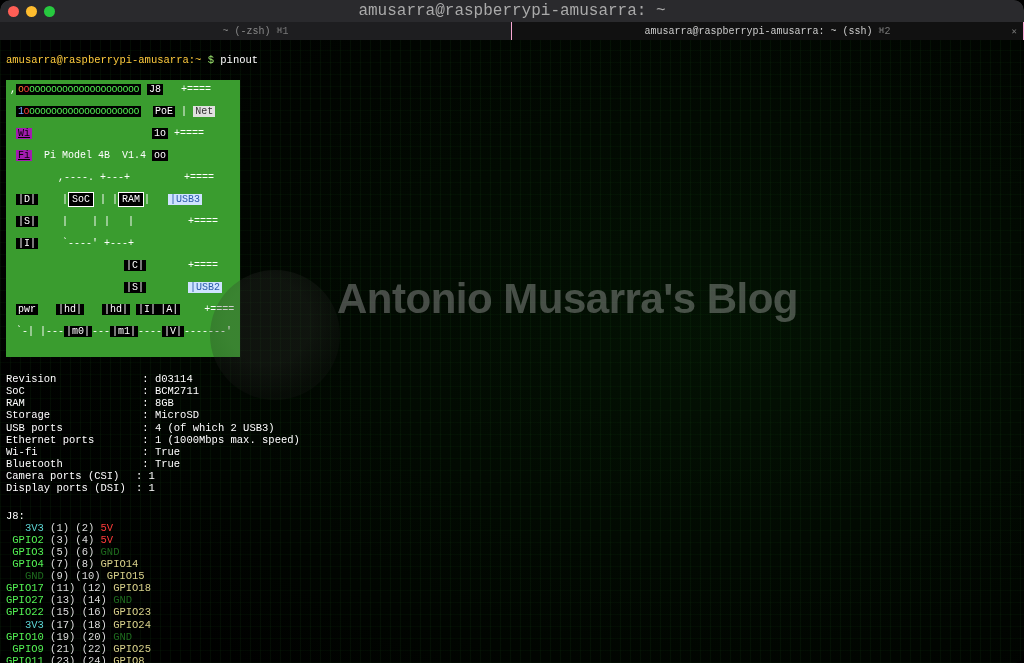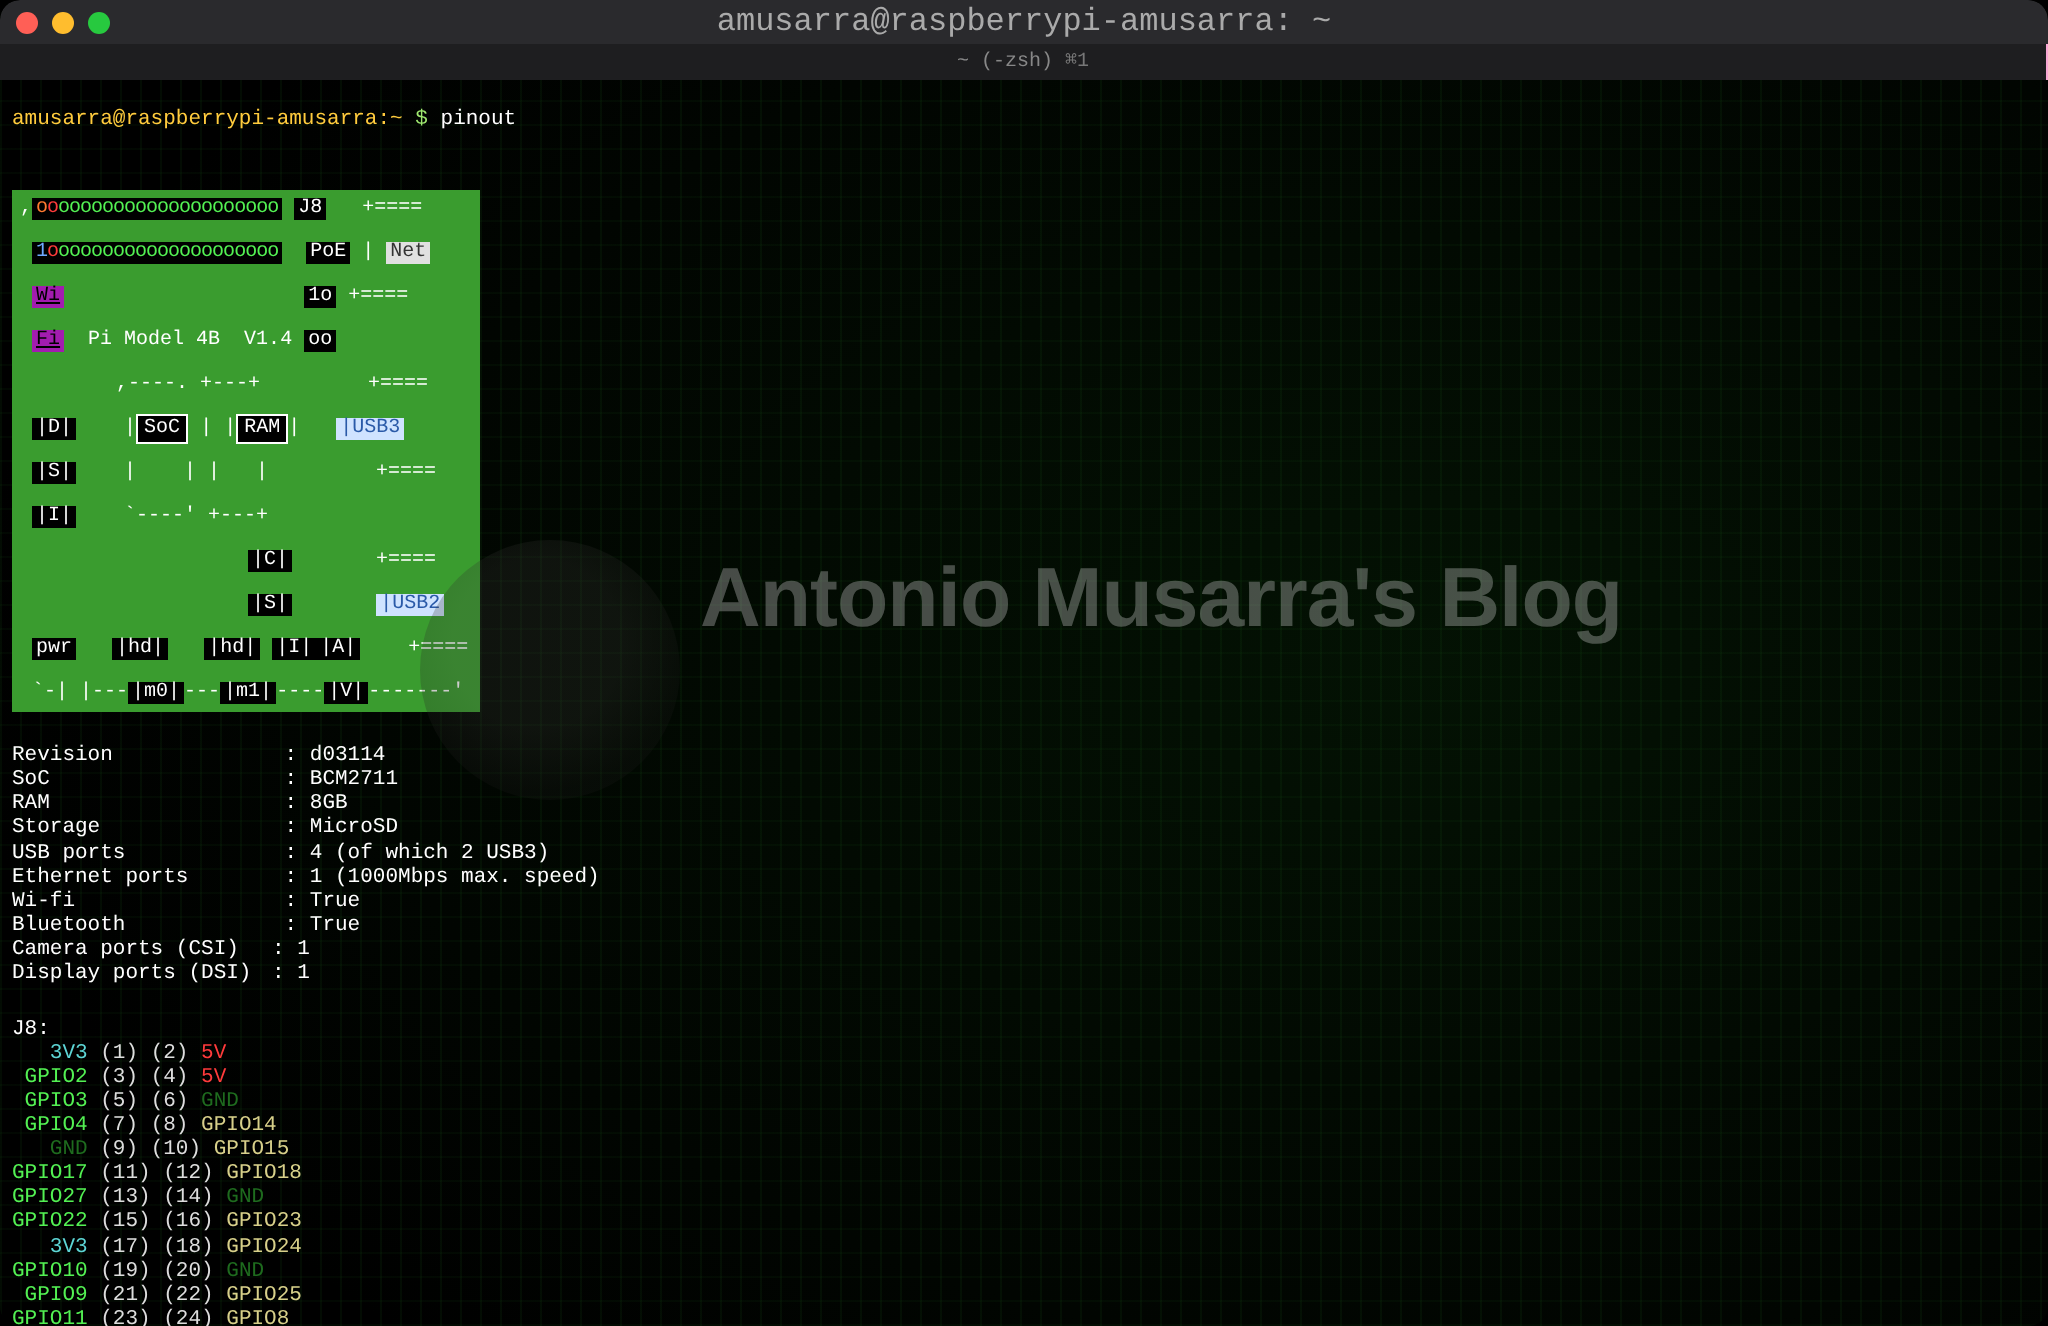--- a/index.html
+++ b/index.html
@@ -60,25 +60,25 @@
     padding:2px 6px;
     color:#eee;
     line-height:1.15;
     white-space:pre;
   }
   .prompt-user{color:#ffcb3d;}
   .prompt-dollar{color:#9fe870;}
   .cmd{color:#fff;}
   
   .board {
-    margin:17px 0 4px 0;
+    margin:2px 0 4px 0;
     background:#3a9c2f;
     color:#fff;
     display:inline-block;
-    padding:4px 6px 4px 4px;
+    padding:4px 6px 20px 4px;
     font-size:10px;
     line-height:1.1;
     position:relative;
   }
   .gpio-hdr{
     background:#000;
     display:inline-block;
     padding:0 2px;
     letter-spacing:-0.5px;
   }
@@ -103,21 +103,21 @@
   .pins .hdr{color:#fff;}
   .p-cyan{color:#5dd5d5;}
   .p-grn{color:#53f153;}
   .p-red{color:#ff3b3b;}
   .p-dgrn{color:#1e6b1e;}
   .p-cream{color:#d8d08a;}
   .p-num{color:#ddd;}
   
   .wm{
     position:absolute;
-    left:350px; top:275px;
+    left:337px; top:275px;
     color:rgba(200,200,200,0.35);
     pointer-events:none;
   }
   .wm .t1{font:700 42px "Helvetica Neue",Arial,sans-serif;letter-spacing:-0.5px;}
   .wm .t2{font:300 32px "Helvetica Neue",Arial,sans-serif;letter-spacing:0.5px;color:rgba(200,200,200,0.25);}
   .face{
     position:absolute; left:210px; top:270px;
     width:130px;height:130px;border-radius:50%;
     background:radial-gradient(circle at 45% 40%, #3a3a36 0 40%, #1a1a18 70%);
     opacity:.25; pointer-events:none;
@@ -134,20 +134,25 @@
     <div class="dot yel"></div>
     <div class="dot grn"></div>
   </div>
   <div class="wintitle">amusarra@raspberrypi-amusarra: ~</div>
 </div>
 
 <div class="tabbar">
   <div class="tab">
     <span>~ (-zsh)</span>
     <span class="idx">⌘1</span>
+  </div>
+  <div class="tab active">
+    <span>amusarra@raspberrypi-amusarra: ~ (ssh)</span>
+    <span class="idx">⌘2</span>
+    <span class="close">✕</span>
   </div>
 </div>
 
 <div class="term">
 <span class="prompt-user">amusarra@raspberrypi-amusarra:</span><span class="prompt-user">~</span> <span class="prompt-dollar">$</span> <span class="cmd">pinout</span>
 
 <span class="board"><span class="board-line">,<span class="gpio-hdr"><span class="z1">o</span><span class="z2">o</span><span class="o">oooooooooooooooooooo</span></span> <span class="j8">J8</span>   +====</span>
 <span class="board-line"> <span class="gpio-hdr"><span class="b">1</span><span class="z2">o</span><span class="o">oooooooooooooooooooo</span></span>  <span class="poe">PoE</span> | <span class="net">Net</span></span>
 <span class="board-line"> <span class="lbl">Wi</span>                    <span class="blk"><span class="b">1</span><span class="o">o</span></span> +====</span>
 <span class="board-line"> <span class="lbl">Fi</span>  <span class="txt">Pi Model 4B  V1.4</span> <span class="blk"><span class="o">oo</span></span>      </span>

